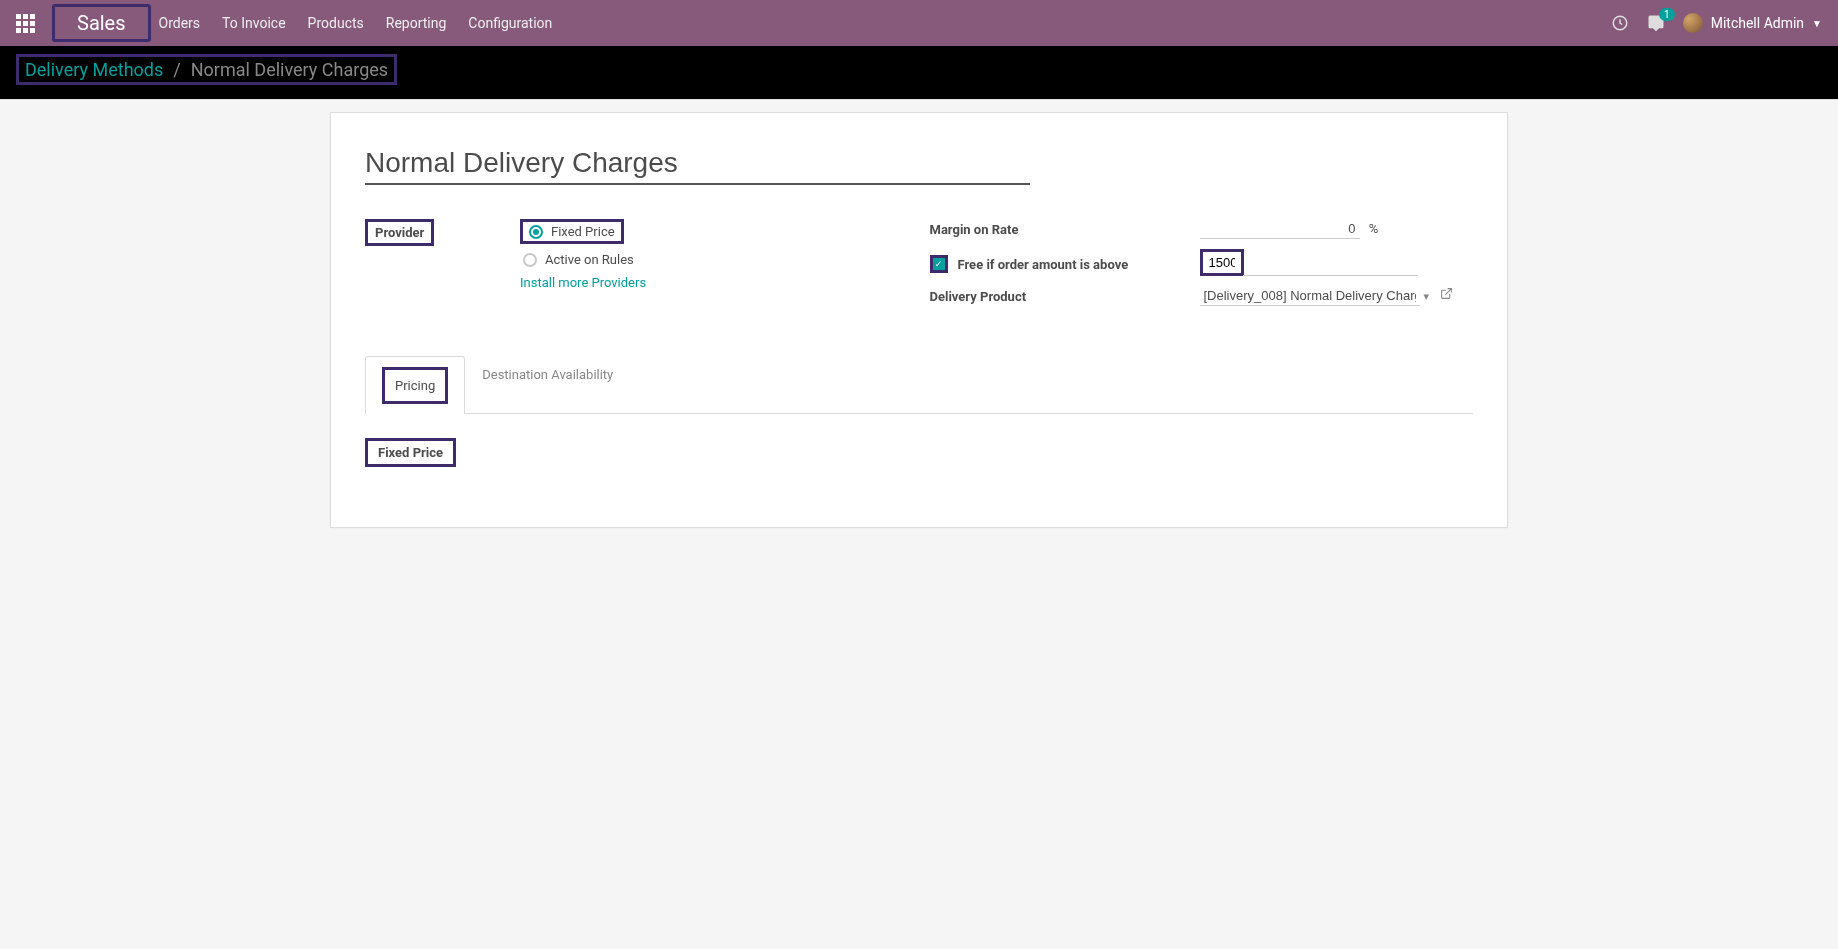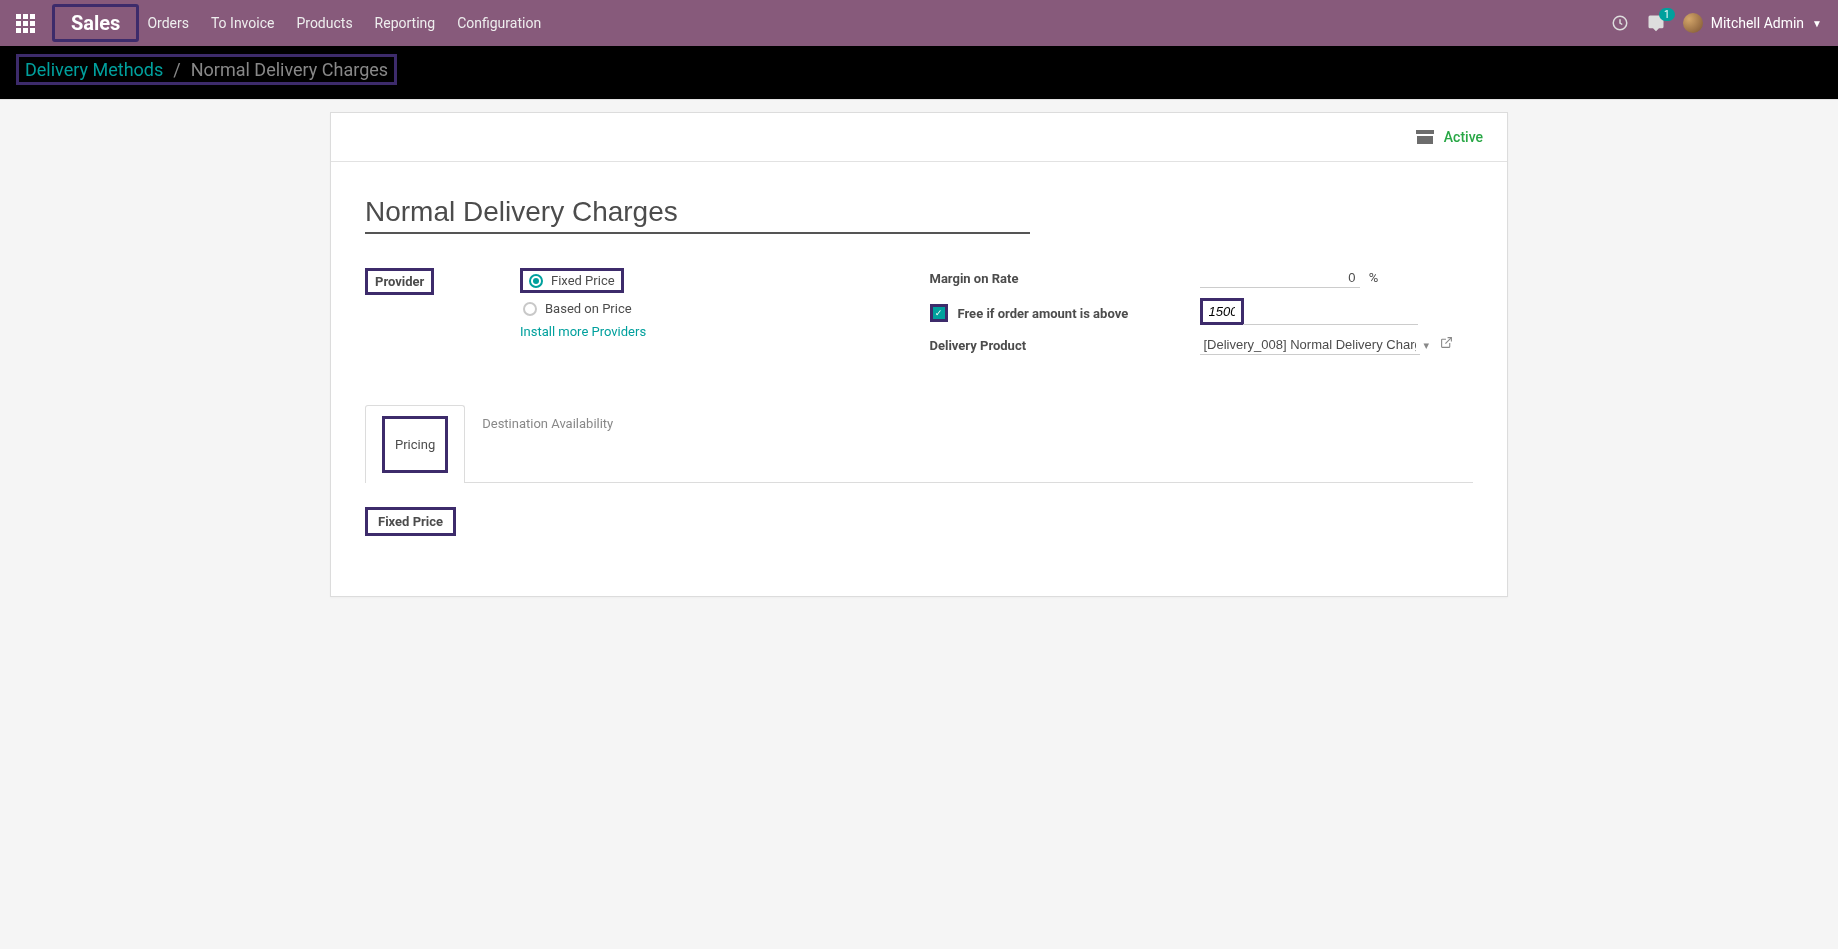--- a/index.html
+++ b/index.html
@@ -3,21 +3,21 @@
 <meta charset="utf-8">
 <style>
 * { margin: 0; padding: 0; box-sizing: border-box; }
 body { font-family: -apple-system, BlinkMacSystemFont, "Segoe UI", Roboto, sans-serif; background: #f5f5f5; color: #4c4c4c; }
 
 
 .navbar { background: #875A7B; height: 46px; display: flex; align-items: center; padding: 0 16px; color: #fff; }
 .navbar-left { display: flex; align-items: center; gap: 8px; }
 .apps-icon { width: 18px; height: 18px; display: grid; grid-template-columns: repeat(3,5px); grid-template-rows: repeat(3,5px); gap: 2px; cursor: pointer; }
 .apps-icon span { background: #fff; display: block; }
-.brand { font-size: 20px; font-weight: 700; padding: 4px 16px; margin-left: 10px; border: 3px solid #3d2b6b; border-radius: 3px; cursor: pointer; }
+.brand { font-size: 20px; font-weight: 400; padding: 4px 22px; margin-left: 10px; border: 3px solid #3d2b6b; border-radius: 3px; cursor: pointer; }
 .nav-menu { display: flex; gap: 22px; font-size: 14px; }
 .nav-menu a { color: #eee; text-decoration: none; cursor: pointer; }
 .navbar-right { margin-left: auto; display: flex; align-items: center; gap: 18px; }
 .icon-circle { width: 18px; height: 18px; }
 .chat-wrap { position: relative; display: flex; align-items: center; }
 .chat-badge { position: absolute; top: -6px; right: -10px; background: #00a09d; color: #fff; font-size: 10px; border-radius: 8px; padding: 1px 5px; }
 .user-block { display: flex; align-items: center; gap: 8px; cursor: pointer; font-size: 14px; }
 .avatar { width: 20px; height: 20px; border-radius: 50%; background: radial-gradient(circle at 30% 30%, #d4a66a, #7a5230); }
 .caret-down { font-size: 10px; }
 
@@ -57,37 +57,37 @@
 
 .radio-row { display: flex; align-items: center; gap: 8px; margin-bottom: 8px; font-size: 13px; }
 .radio-box { border: 3px solid #3d2b6b; padding: 2px 6px; display: inline-flex; align-items: center; gap: 8px; }
 .radio-outer { width: 14px; height: 14px; border: 2px solid #00a09d; border-radius: 50%; display: flex; align-items: center; justify-content: center; }
 .radio-outer.sel::after { content: ''; width: 6px; height: 6px; background: #00a09d; border-radius: 50%; }
 .radio-outer.off { border-color: #c8c8c8; }
 .install-link { color: #00a09d; font-size: 13px; font-weight: 400; cursor: pointer; display: inline-block; margin-left: 0; }
 
 .num-input { border: none; border-bottom: 1px solid #ccc; outline: none; font-size: 13px; width: 160px; text-align: right; padding: 2px 4px; color: #4c4c4c; }
 .num-input-box { border: 3px solid #3d2b6b; padding: 0; display: inline-block; }
-.num-input-box input { width: 38px; border: none; outline: none; font-size: 13px; padding: 3px 6px; font-style: italic; }
+.num-input-box input { width: 38px; border: none; outline: none; font-size: 13px; padding: 3px 6px; }
 .unit { margin-left: 6px; font-size: 13px; }
 
 .check-wrap { display: inline-flex; align-items: center; gap: 10px; }
 .checkbox { width: 18px; height: 18px; border: 3px solid #3d2b6b; display: flex; align-items: center; justify-content: center; background: #fff; cursor: pointer; }
 .checkbox-inner { width: 12px; height: 12px; background: #00a09d; color: #fff; font-size: 9px; display: flex; align-items: center; justify-content: center; }
 
 .m2o-input { border: none; border-bottom: 1px solid #ccc; outline: none; font-size: 13px; width: 220px; padding: 2px 4px; color: #4c4c4c; }
 .m2o-wrap { display: inline-flex; align-items: center; gap: 4px; }
 .dd-caret { color: #888; font-size: 11px; cursor: pointer; }
 .ext-link { color: #888; font-size: 13px; cursor: pointer; margin-left: 8px; }
 
 
 .tabs { display: flex; border-bottom: 1px solid #dcdcdc; margin-top: 40px; }
 .tab { padding: 10px 16px; font-size: 13px; color: #888; cursor: pointer; border: 1px solid transparent; border-bottom: none; margin-bottom: -1px; }
 .tab.active-tab { color: #4c4c4c; border-color: #dcdcdc; background: #fff; border-radius: 3px 3px 0 0; }
-.tab-box { border: 3px solid #3d2b6b; padding: 18px 10px; display: inline-block; }
+.tab-box { border: 3px solid #3d2b6b; padding: 8px 10px; display: inline-block; }
 
 .tab-content { padding: 24px 0 20px 0; }
 .fixed-row { display: flex; align-items: center; gap: 38px; }
 .fixed-lbl { border: 3px solid #3d2b6b; padding: 4px 10px; font-size: 13px; font-weight: 700; display: inline-block; }
 .fixed-val-box { border: 3px solid #3d2b6b; display: inline-block; }
 .fixed-val-box input { border: none; outline: none; width: 80px; text-align: center; font-size: 13px; padding: 4px 2px; }
 .price-underline { border-bottom: 1px solid #ccc; width: 280px; margin-left: -8px; }
 </style>
 </head>
 <body>
@@ -138,49 +138,40 @@
     <span class="breadcrumb-box">
       <a>Delivery Methods</a>
       <span class="sep">/</span>
       <span class="current">Normal Delivery Charges</span>
     </span>
   </div>
 </div>
 
 <div class="form-area">
   <div class="sheet">
-    <div class="status-bar">
-      <div class="active-btn">
-        <div class="archive-icon">
-            <div class="top"></div>
-            <div class="bot"></div>
-          </div>
-        <span>Active</span>
-      </div>
-    </div>
     <div class="sheet-body">
       <input class="name-input" type="text" value="Normal Delivery Charges" style="">
 
       <div class="columns">
 
         <div class="col">
           <div class="field-row" style="align-items:flex-start">
             <div class="lbl">
               <span class="lbl-box">Provider</span>
             </div>
             <div class="ctrl">
               <div class="radio-row">
                 <span class="radio-box">
                   <span class="radio-outer sel"></span>
                   <span>Fixed Price</span>
                 </span>
               </div>
               <div class="radio-row" style="padding-left:3px">
                 <span class="radio-outer off"></span>
-                <span>Based on Price</span>
+                <span>Active on Rules</span>
               </div>
               <a class="install-link">Install more Providers</a>
             </div>
           </div>
         </div>
 
         <div class="col">
           <div class="field-row">
             <div class="lbl" style="width:270px">Margin on Rate</div>
             <div class="ctrl">

